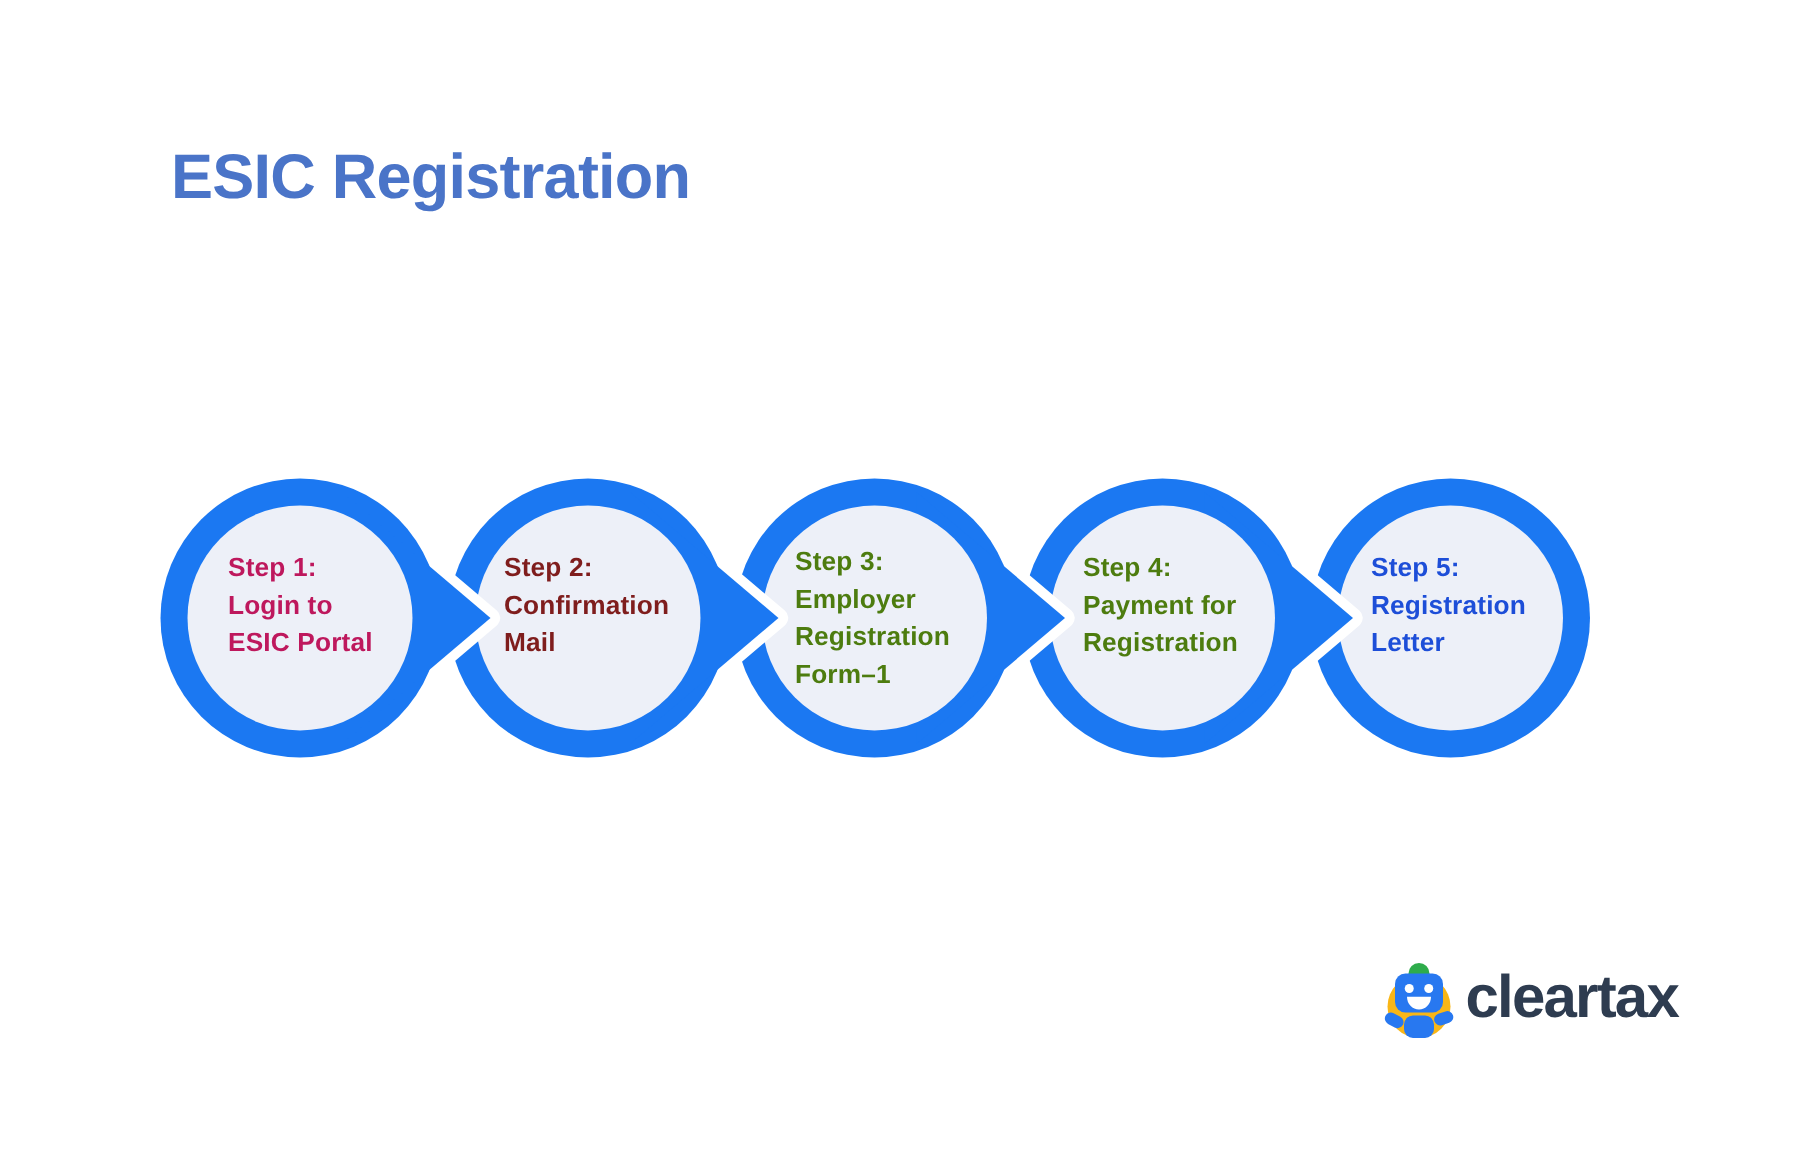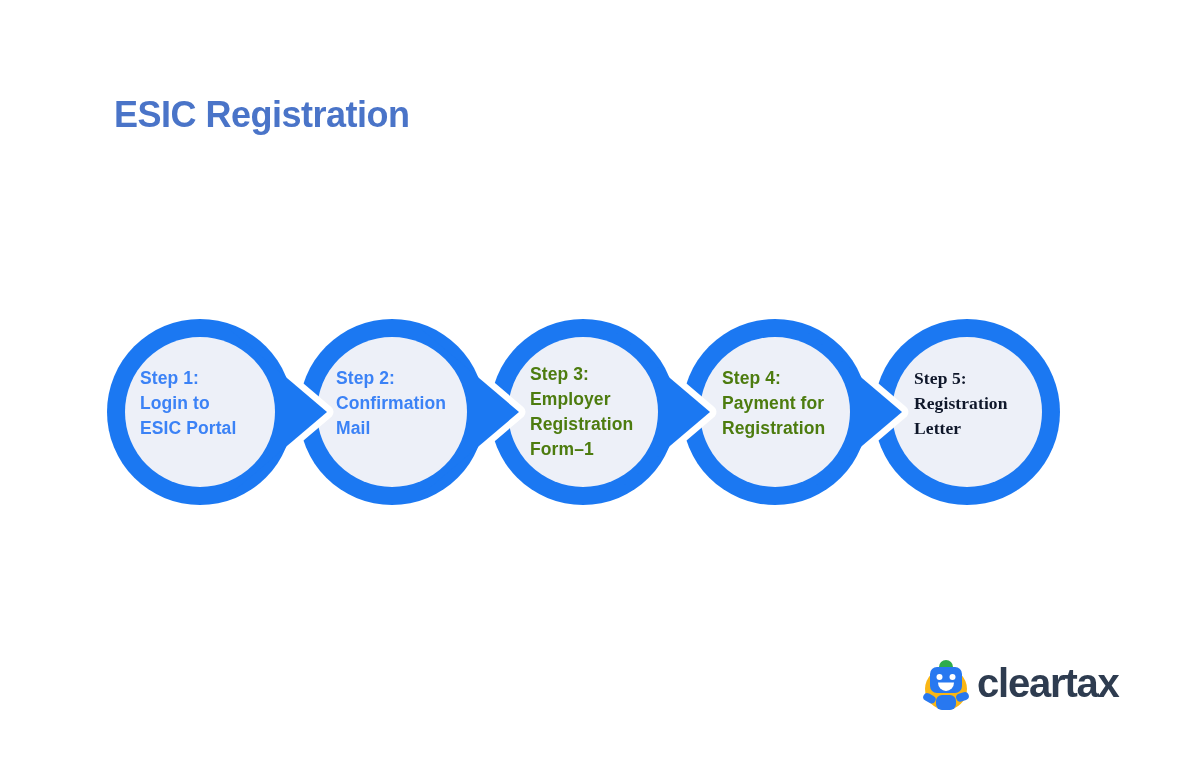--- a/index.html
+++ b/index.html
@@ -9,21 +9,21 @@
     height: 766px;
     background: #ffffff;
     overflow: hidden;
     font-family: "Liberation Sans", sans-serif;
   }
   .title {
     position: absolute;
     left: 114px;
     top: 95px;
     margin: 0;
-    font-size: 36px;
+    font-size: 42px;
     font-weight: 700;
     letter-spacing: -0.5px;
     line-height: 1.1;
   }
   .flow-svg {
     position: absolute;
     left: 0;
     top: 0;
   }
   .step-label {
@@ -31,21 +31,21 @@
     width: 150px;
     font-size: 17.5px;
     font-weight: 700;
     line-height: 25px;
     letter-spacing: 0.1px;
     white-space: pre-line;
   }
   .logo {
     position: absolute;
     left: 922px;
-    top: 657px;
+    top: 639px;
     display: flex;
     align-items: center;
     gap: 7px;
   }
   .logo-text {
     font-size: 40px;
     font-weight: 700;
     letter-spacing: -1.2px;
     line-height: 1;
     padding-bottom: 4px;
@@ -92,34 +92,34 @@
 
     <g>
       <circle cx="200" cy="412" r="93" fill="#ffffff" stroke="#ffffff" stroke-width="13"></circle>
       <path d="M228 328 L327 412 L228 496 Z" fill="#ffffff" stroke="#ffffff" stroke-width="13" stroke-linejoin="round"></path>
       <circle cx="200" cy="412" r="93" fill="#1b78f2"></circle>
       <path d="M228 328 L327 412 L228 496 Z" fill="#1b78f2"></path>
       <circle cx="200" cy="412" r="75" fill="#edf0f8"></circle>
     </g>
   </svg>
 
-  <div class="step-label" style="left: 140px; top: 366px; color: #3b82f6;">Step 1:
+  <div class="step-label" style="left: 152px; top: 366px; color: #be185d;">Step 1:
 Login to
 ESIC Portal</div>
-  <div class="step-label" style="left: 336px; top: 366px; color: #3b82f6;">Step 2:
+  <div class="step-label" style="left: 336px; top: 366px; color: #7f1d1d;">Step 2:
 Confirmation
 Mail</div>
   <div class="step-label" style="left: 530px; top: 362px; color: #4d7c0f;">Step 3:
 Employer
 Registration
 Form–1</div>
   <div class="step-label" style="left: 722px; top: 366px; color: #4d7c0f;">Step 4:
 Payment for
 Registration</div>
-  <div class="step-label" style="left: 914px; top: 366px; color: #0f172a; font-family: Liberation Serif, serif;">Step 5:
+  <div class="step-label" style="left: 914px; top: 366px; color: #1d4ed8;">Step 5:
 Registration
 Letter</div>
 
   <div class="logo">
     <svg width="48" height="56" viewBox="0 0 48 56">
       <circle cx="24" cy="32" r="21" fill="#f9b616"></circle>
       <circle cx="24" cy="10" r="7" fill="#2eac4b"></circle>
       <rect x="1" y="37" width="13" height="8" rx="4" transform="rotate(28 7 41)" fill="#2878f0"></rect>
       <rect x="34" y="36" width="13" height="8" rx="4" transform="rotate(-18 40 40)" fill="#2878f0"></rect>
       <rect x="8" y="10" width="32" height="26" rx="7" fill="#2878f0"></rect>

